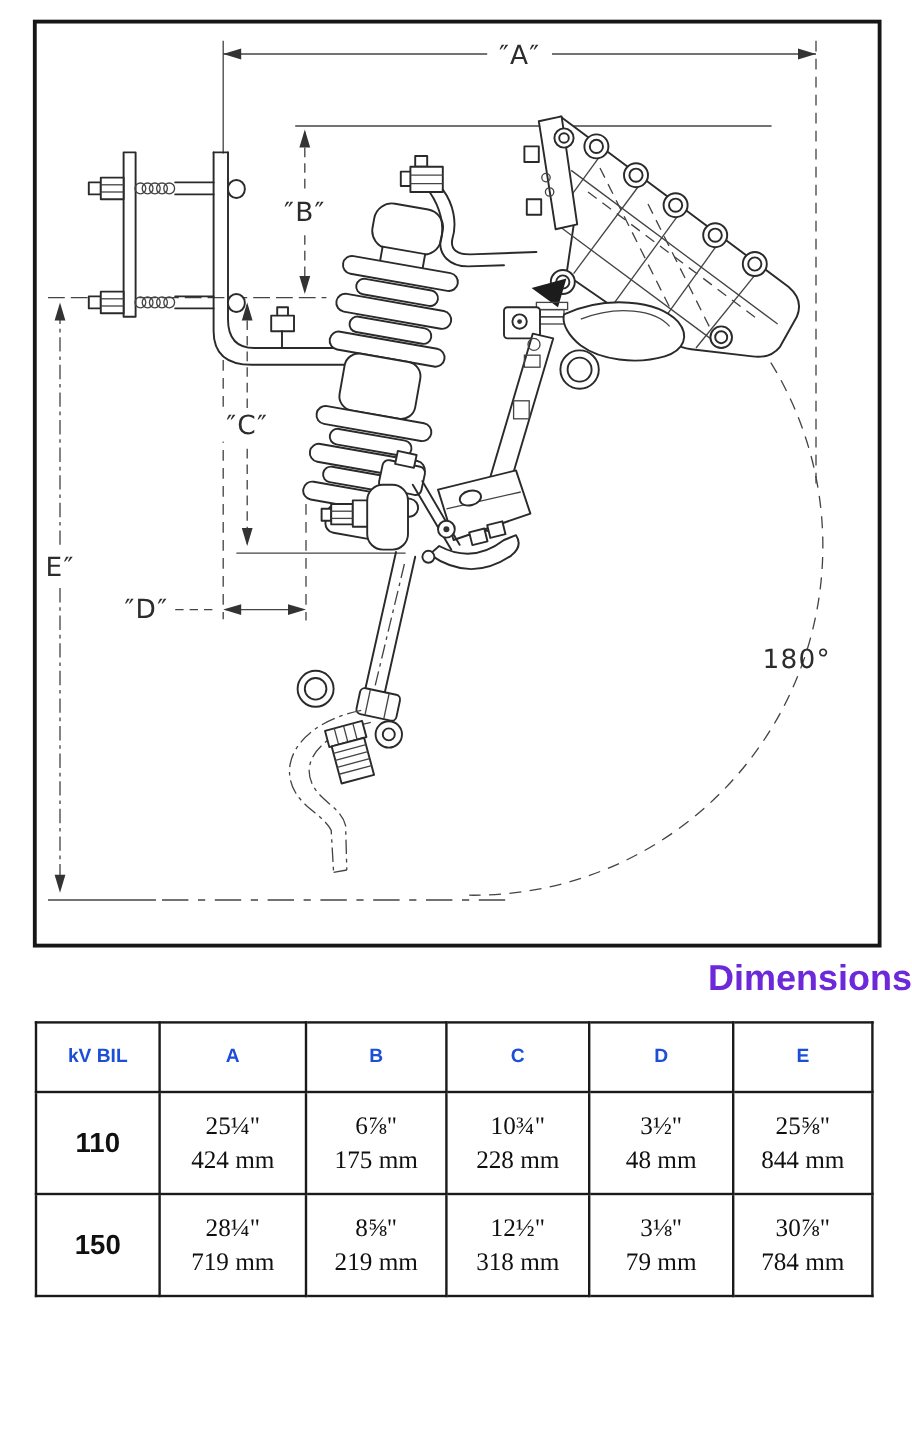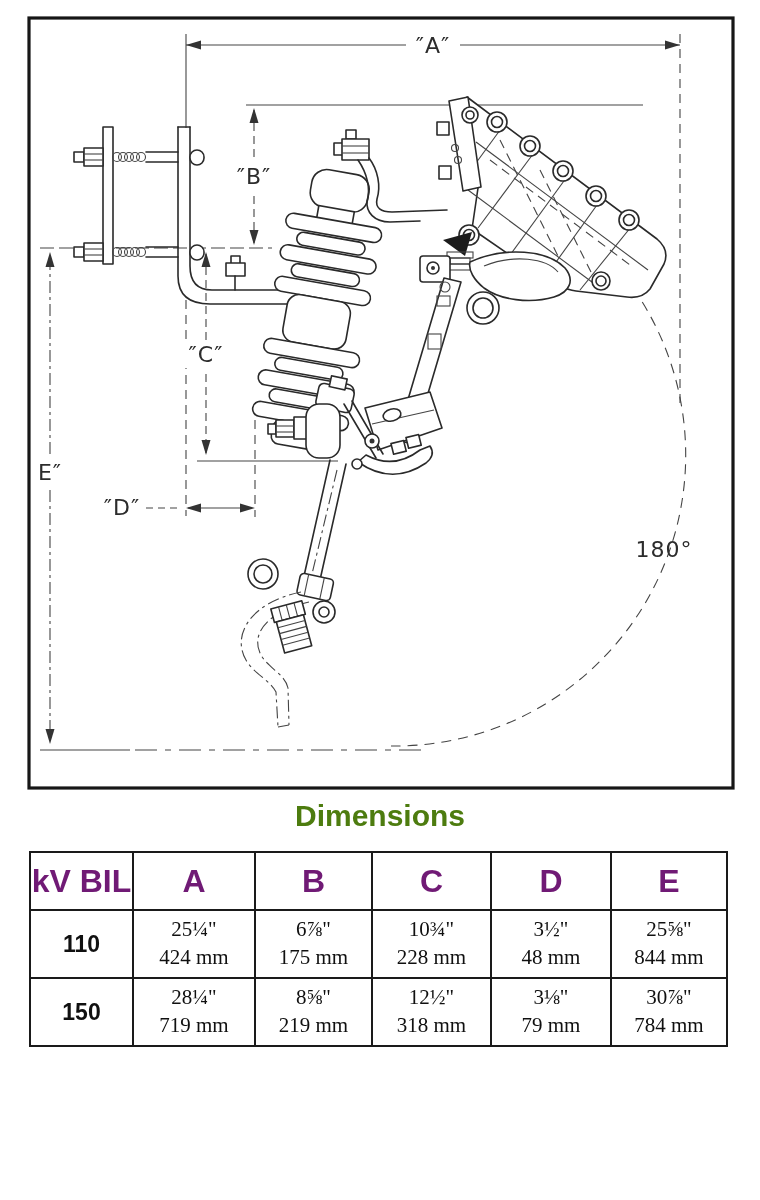--- a/index.html
+++ b/index.html
@@ -10,30 +10,30 @@
   .ln   {fill:none;stroke:#2a2a2a;stroke-width:1.6;stroke-linecap:round;stroke-linejoin:round;}
   .lnw  {fill:#ffffff;stroke:#2a2a2a;stroke-width:1.6;stroke-linejoin:round;}
   .thin {fill:none;stroke:#444;stroke-width:1.1;}
   .dash {stroke-dasharray:9 6;}
   .dd   {stroke-dasharray:12 4 3 4;}
   .ah   {fill:#333;stroke:none;}
   .dimtxt{font-family:"DejaVu Sans",sans-serif;font-size:22px;font-weight:400;
           fill:#2c2c2c;letter-spacing:1px;}
   .halo {fill:#ffffff;stroke:none;}
   
-  #section-title{position:absolute;left:0;top:799px;width:760px;text-align:center;
-     font-size:30px;font-weight:bold;letter-spacing:0px;color:#4d7c0f;}
+  #section-title{position:absolute;left:0;top:799px;width:760px;text-align:right;
+     font-size:30px;font-weight:bold;letter-spacing:0px;color:#6d28d9;}
   
   #dim-table{position:absolute;left:29px;top:851px;width:697px;border-collapse:collapse;
      table-layout:fixed;background:#fff;}
   #dim-table td,#dim-table th{border:2px solid #1a1a1a;text-align:center;vertical-align:middle;
      padding:0;}
   #dim-table tr.hdr{height:58px;}
-  #dim-table tr.datarow{height:68px;}
-  .hcell{font-size:32px;font-weight:bold;font-family:"Liberation Sans",sans-serif;color:#701a75;}
+  #dim-table tr.datarow{height:85px;}
+  .hcell{font-size:16px;font-weight:bold;font-family:"Liberation Sans",sans-serif;color:#1d4ed8;}
   .kvcell{font-size:23px;font-weight:bold;font-family:"Liberation Sans",sans-serif;color:#101010;}
   .valcell{font-family:"Liberation Serif","DejaVu Serif",serif;font-size:21px;line-height:1.32;color:#101010;}
 </style>
 </head>
 <body>
 
 <div id="page">
 
   <div id="drawing-wrap">
   <svg width="760" height="795" viewBox="0 0 760 795" xmlns="http://www.w3.org/2000/svg">

